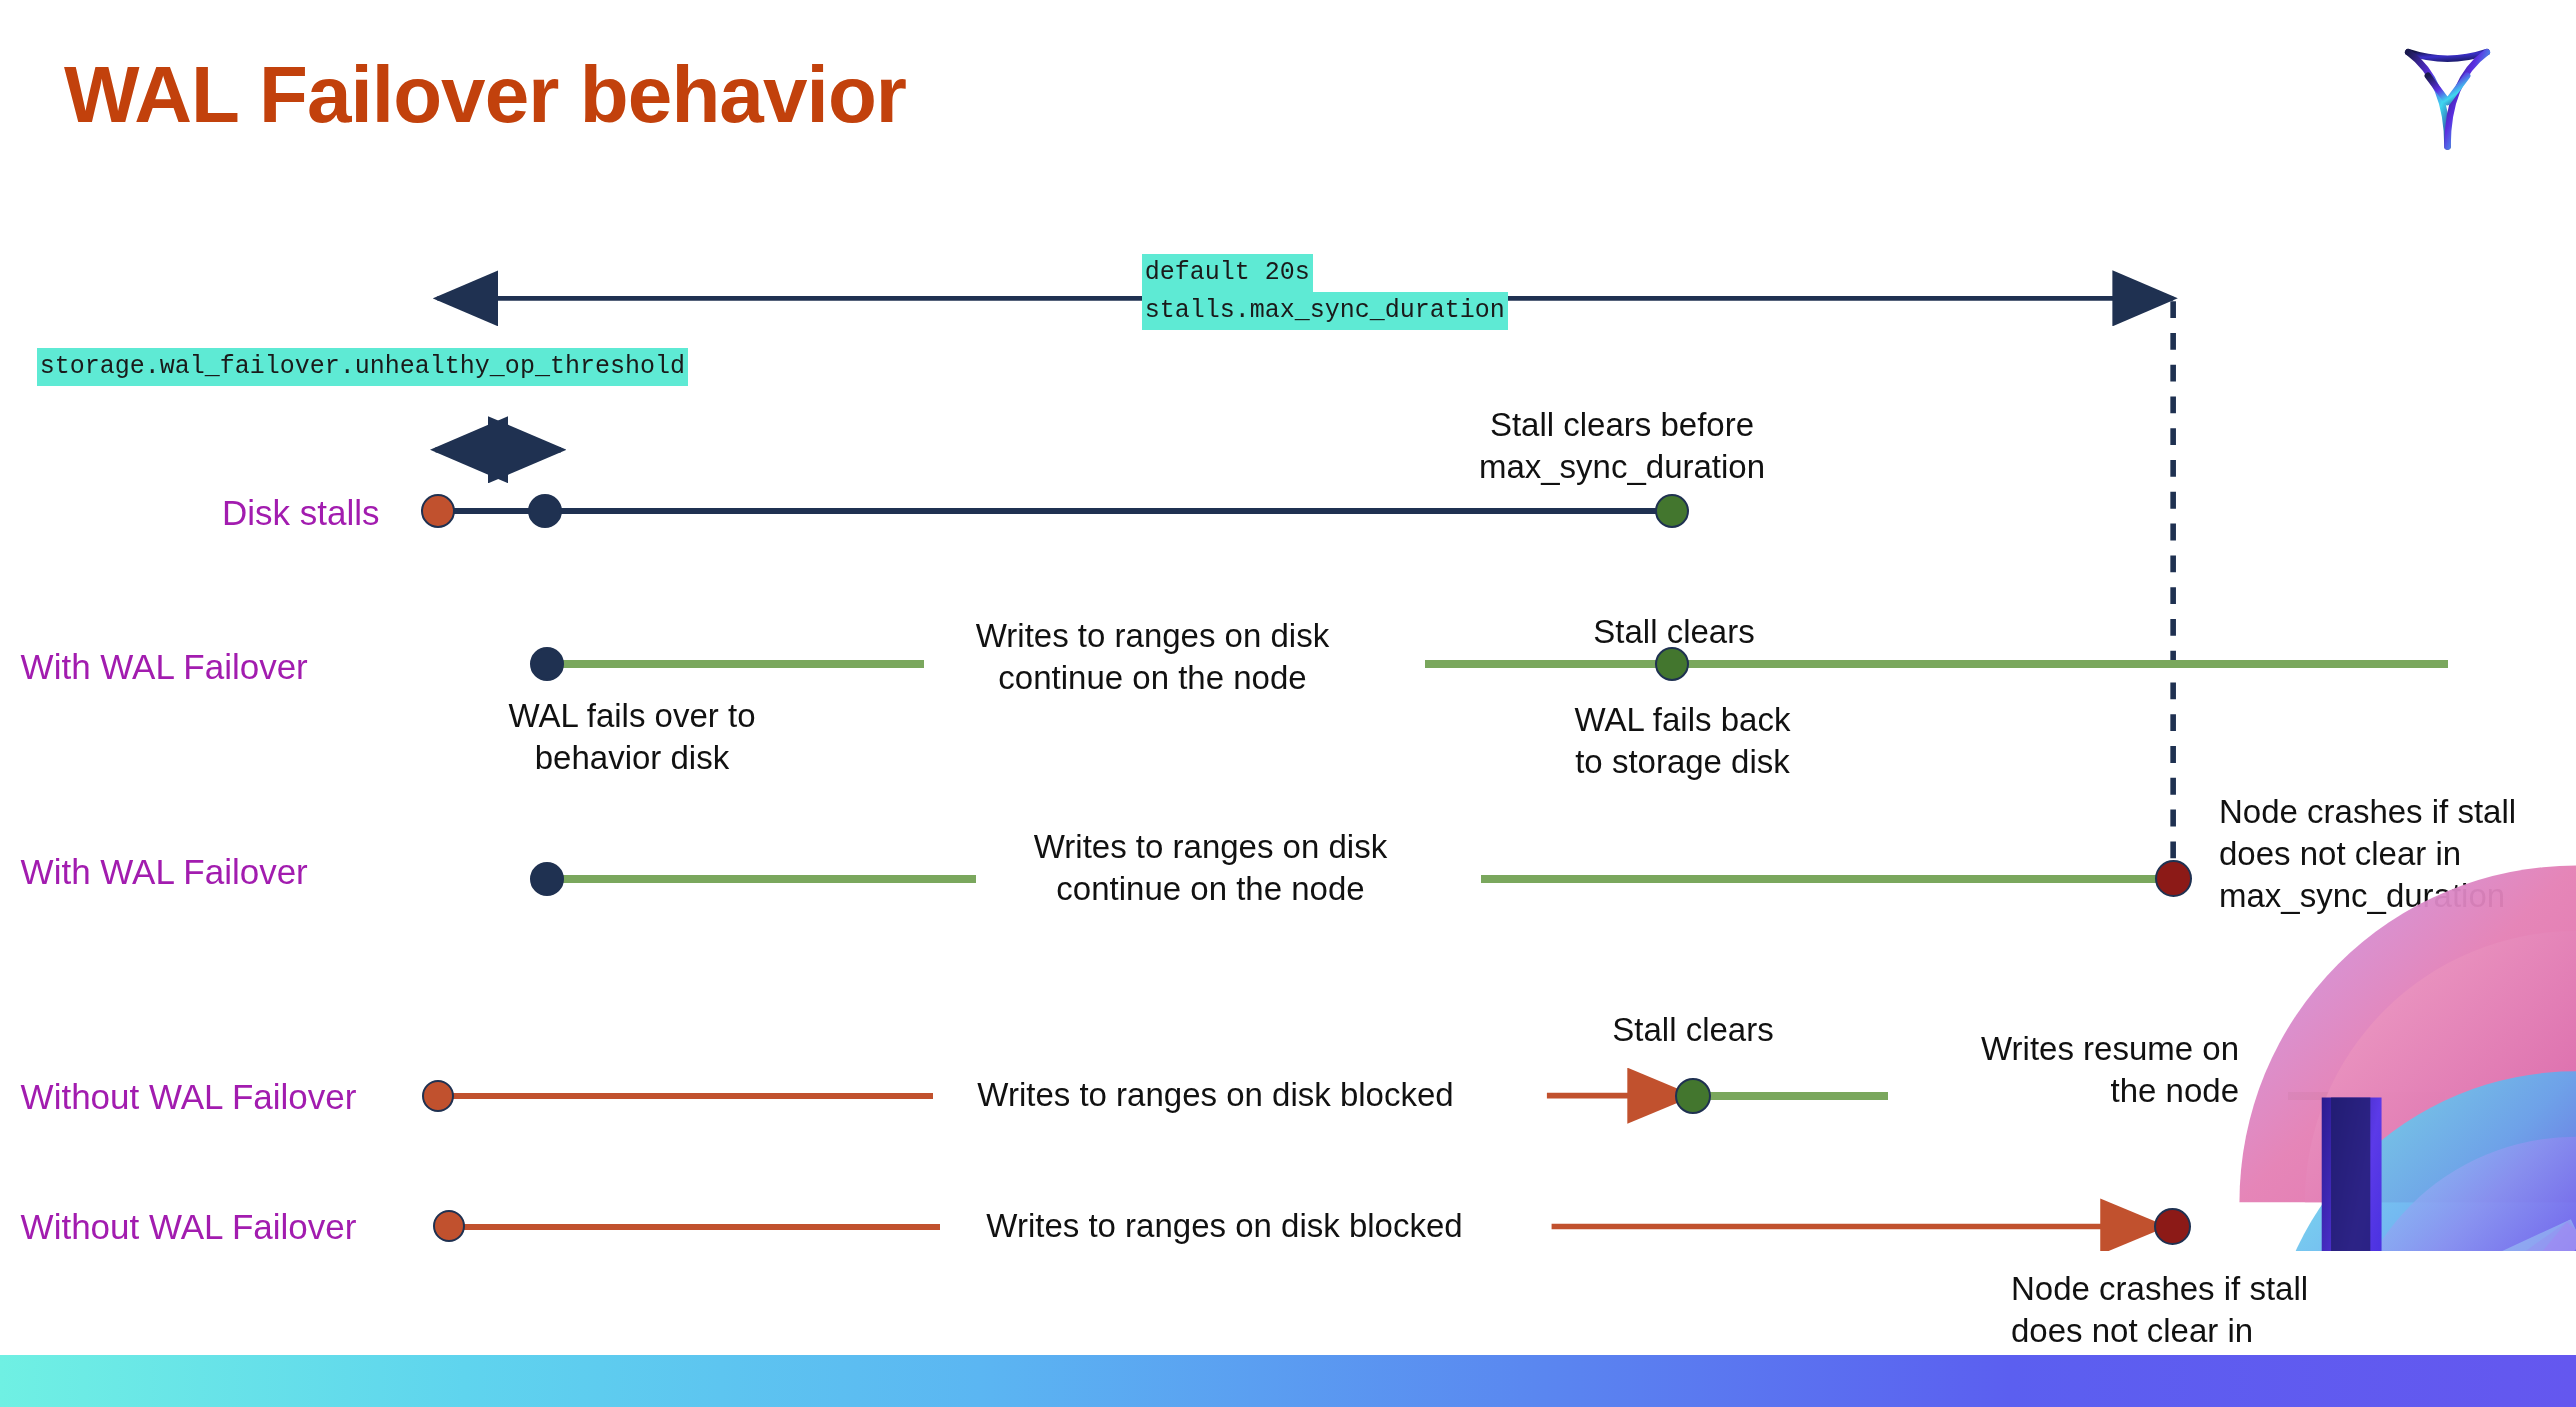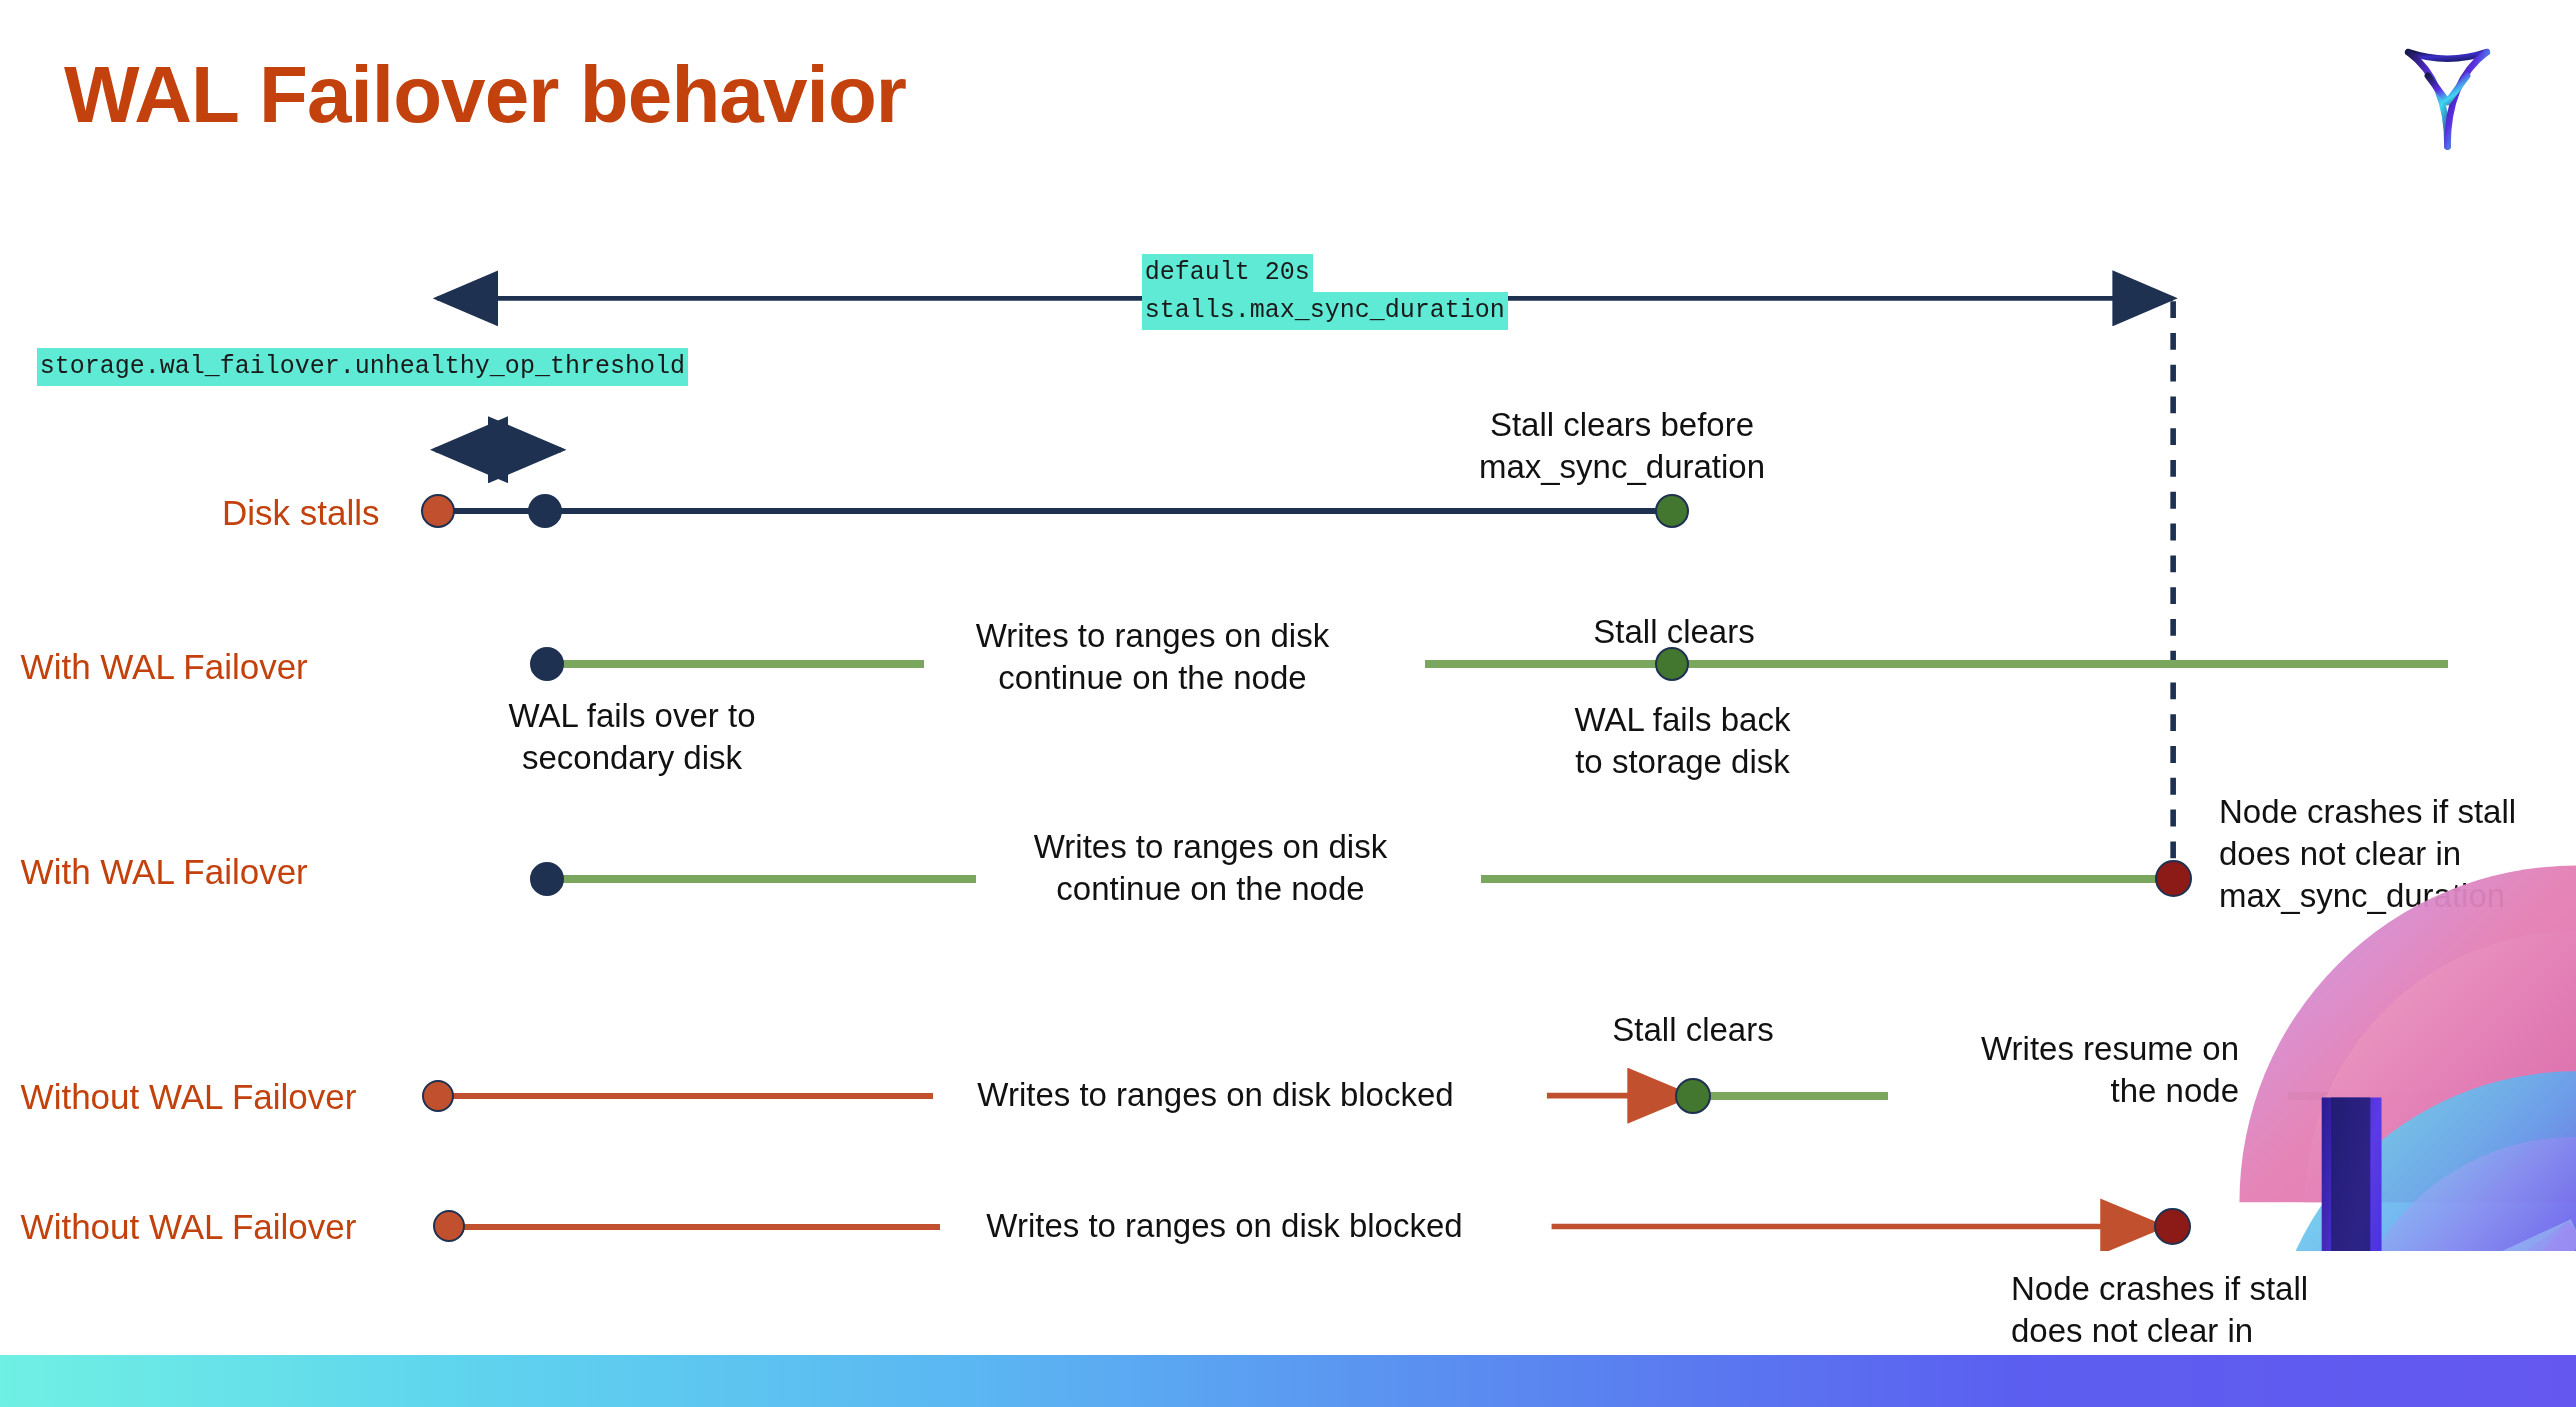--- a/index.html
+++ b/index.html
@@ -39,21 +39,21 @@
     font-size:33px;color:#111;
     line-height:1.28;
     font-family:"Liberation Sans", sans-serif;
     white-space:nowrap;
   }
   .dtext.c{text-align:center;}
   .dtext.l{text-align:left;}
 
   
   .rowlabel{
-    position:absolute;font-size:35px;color:#c2410c;white-space:nowrap;
+    position:absolute;font-size:35px;color:#a21caf;white-space:nowrap;
     font-family:"Liberation Sans", sans-serif;
   }
 
   
   .line{position:absolute;}
   .navy{background:#1f3151;}
   .green{background:#7aa75d;}
   .red{background:#c1512e;}
 
   
@@ -166,21 +166,21 @@
     <div>Writes to ranges on disk</div>
     <div>continue on the node</div>
   </div>
 
   <div class="dtext c" style="left:1529px;top:611px;width:290px;">
     <div>Stall clears</div>
   </div>
 
   <div class="dtext c" style="left:464px;top:695px;width:336px;">
     <div>WAL fails over to</div>
-    <div>secondary disk</div>
+    <div>behavior disk</div>
   </div>
 
   <div class="dtext c" style="left:1533px;top:699px;width:299px;">
     <div>WAL fails  back</div>
     <div>to storage disk</div>
   </div>
 
   <div class="rowlabel" style="left:20.6px;top:852px;">With WAL Failover</div>
 
   <div class="line green" style="left:546px;top:875px;width:430px;height:7.5px;"></div>

